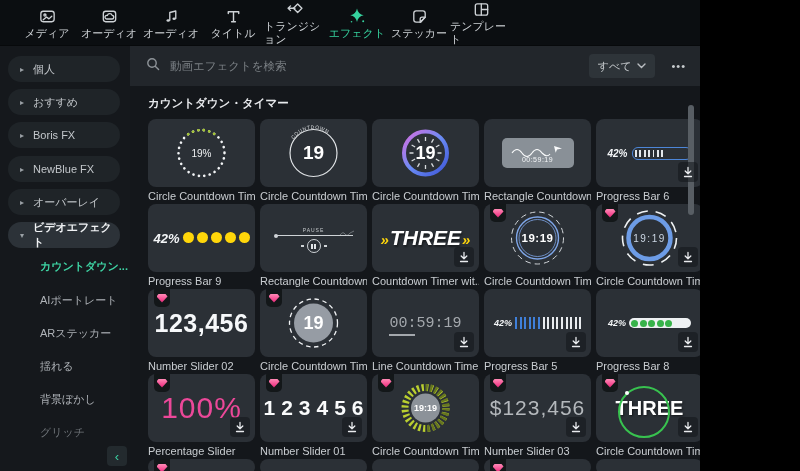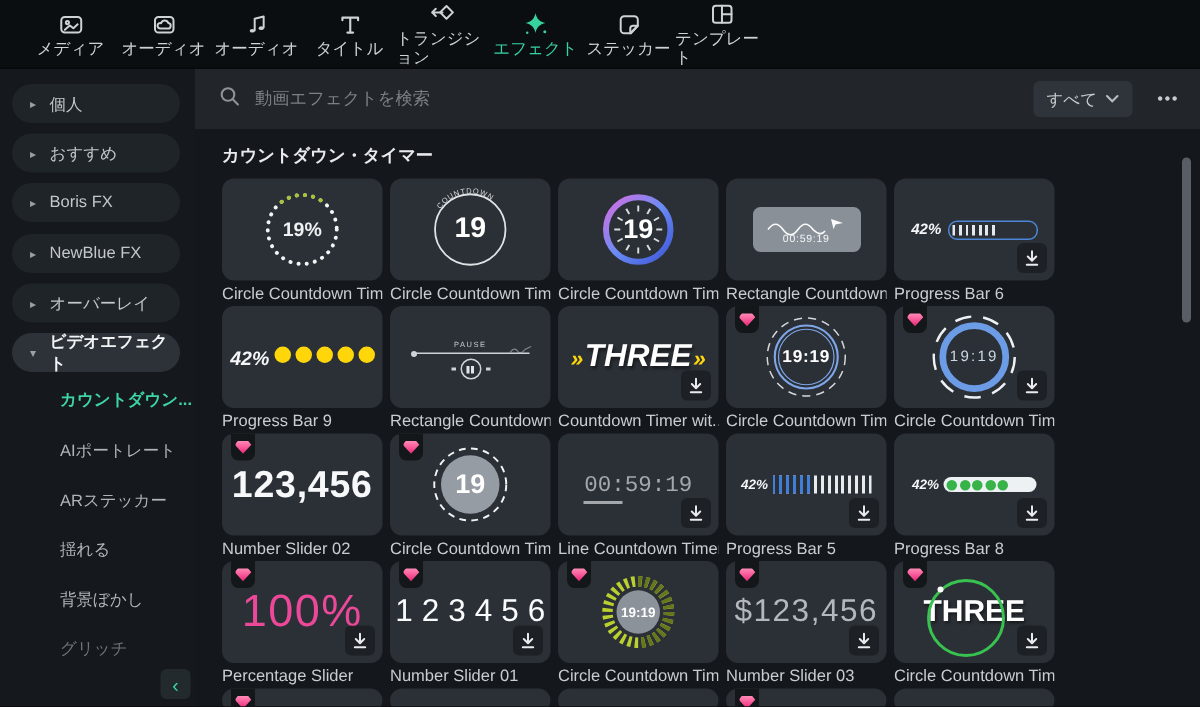--- a/index.html
+++ b/index.html
@@ -1,16 +1,16 @@
 <!DOCTYPE html>
 <html><head>
 <meta charset="utf-8">
 <style>
   html,body{margin:0;padding:0;background:#000;}
-  .app{width:800px;height:471px;background:#101316;position:relative;overflow:hidden;
+  .app{width:700px;height:471px;background:#101316;position:relative;overflow:hidden;
        font-family:"Liberation Sans","DejaVu Sans",sans-serif;-webkit-font-smoothing:antialiased;}
 
   
   .toolbar{height:45px;background:#0b0e11;display:flex;align-items:center;padding-left:16px;border-bottom:1px solid #07090b;}
   .tab{width:62px;display:flex;flex-direction:column;align-items:center;gap:0;cursor:pointer;}
   .tab-ic{height:21px;display:flex;align-items:center;justify-content:center;}
   .tab-label{font-size:11px;color:#ced2d6;line-height:13px;}
   .tab.active .tab-label{color:#36d39f;}
 
   
@@ -51,21 +51,21 @@
        clip-path:polygon(22% 0,78% 0,100% 34%,50% 100%,0 34%);}
   .dl{position:absolute;right:5px;bottom:5px;width:20px;height:20px;border-radius:4px;background:rgba(18,22,26,.55);
       display:flex;align-items:center;justify-content:center;z-index:3;cursor:pointer;}
 
   
   .pv-center{position:absolute;top:50%;left:50%;transform:translate(-50%,-50%);}
   .row-flex{display:flex;align-items:center;}
   .pct{font-style:italic;font-weight:bold;color:#f4f6f8;}
 
   
-  .t19p{font-size:13px;color:#eef0f2;font-weight:bold;}
+  .t19p{font-size:10px;color:#eef0f2;}
   
   .t19{font-size:19px;font-weight:bold;color:#fff;}
   
   .t19b{font-size:18px;font-weight:bold;color:#fff;}
   
   .rc3{width:72px;height:30px;background:rgba(154,161,168,.85);border-radius:5px;display:flex;
        flex-direction:column;align-items:center;justify-content:center;}
   .rc3 .tm{font-size:7px;color:#f4f6f8;margin-top:-2px;letter-spacing:.5px;}
   
   .bar6{width:58px;height:11px;border:1.4px solid #4d86d8;border-radius:6px;margin-left:4px;position:relative;box-sizing:content-box;}
@@ -99,21 +99,21 @@
   .bar5{width:66px;height:12px;position:relative;margin-left:3px;
         background:repeating-linear-gradient(90deg,#e8ebee 0 2px,transparent 2px 4.6px);}
   .bar5 i{position:absolute;left:0;top:0;bottom:0;width:38%;
           background:repeating-linear-gradient(90deg,#3f7fd9 0 2px,#2b3036 2px 4.6px);}
   
   .bar8{width:60px;height:10px;background:#eef1f3;border-radius:5px;display:flex;align-items:center;
         padding-left:2px;gap:1.5px;margin-left:3px;}
   .bar8 i{width:7px;height:7px;border-radius:50%;background:#37b34a;flex-shrink:0;}
   
   .thin{font-size:30px;font-weight:200;color:#ec4899;letter-spacing:1px;}
-  .spaced{font-size:21px;color:#fafbfc;letter-spacing:6px;font-weight:400;margin-right:-6px;}
+  .spaced{font-size:21px;color:#fafbfc;letter-spacing:6px;font-weight:700;margin-right:-6px;}
   .graynum{font-size:21px;color:#b4b8bc;font-weight:500;letter-spacing:1px;}
   
   .t1919s{font-size:9px;font-weight:bold;color:#fff;}
   
   .three2{font-size:20px;font-weight:bold;color:#fff;text-shadow:1px 1px 2px rgba(0,0,0,.5);}
 
   
   .scroll-thumb{position:absolute;right:6px;top:105px;width:6px;height:110px;background:#585e64;border-radius:3px;cursor:pointer;}
 </style>
 </head>

